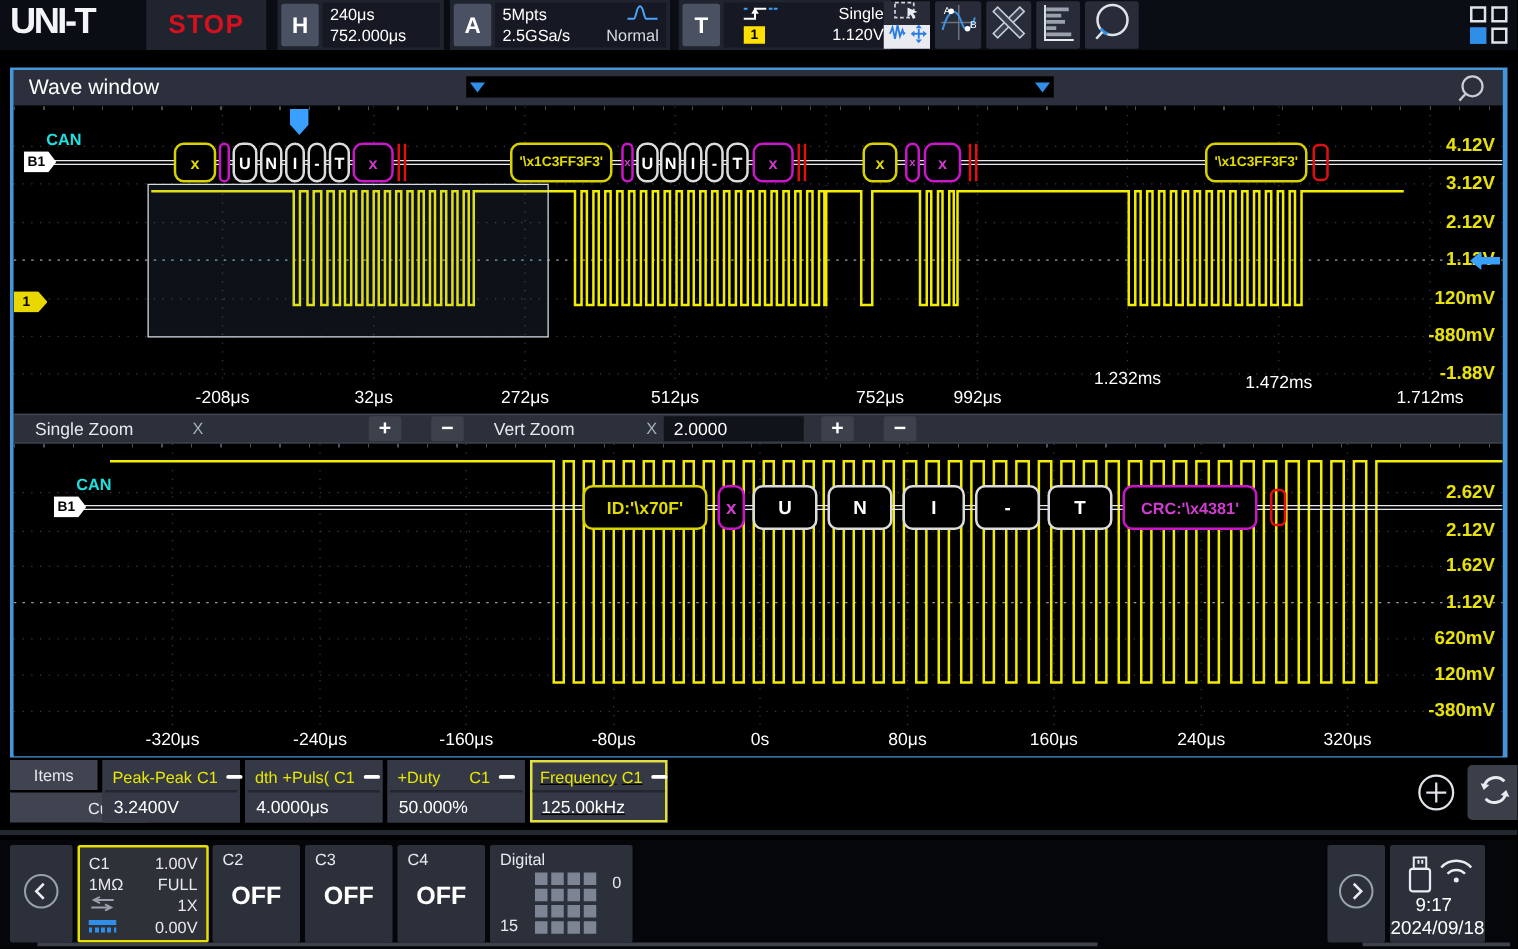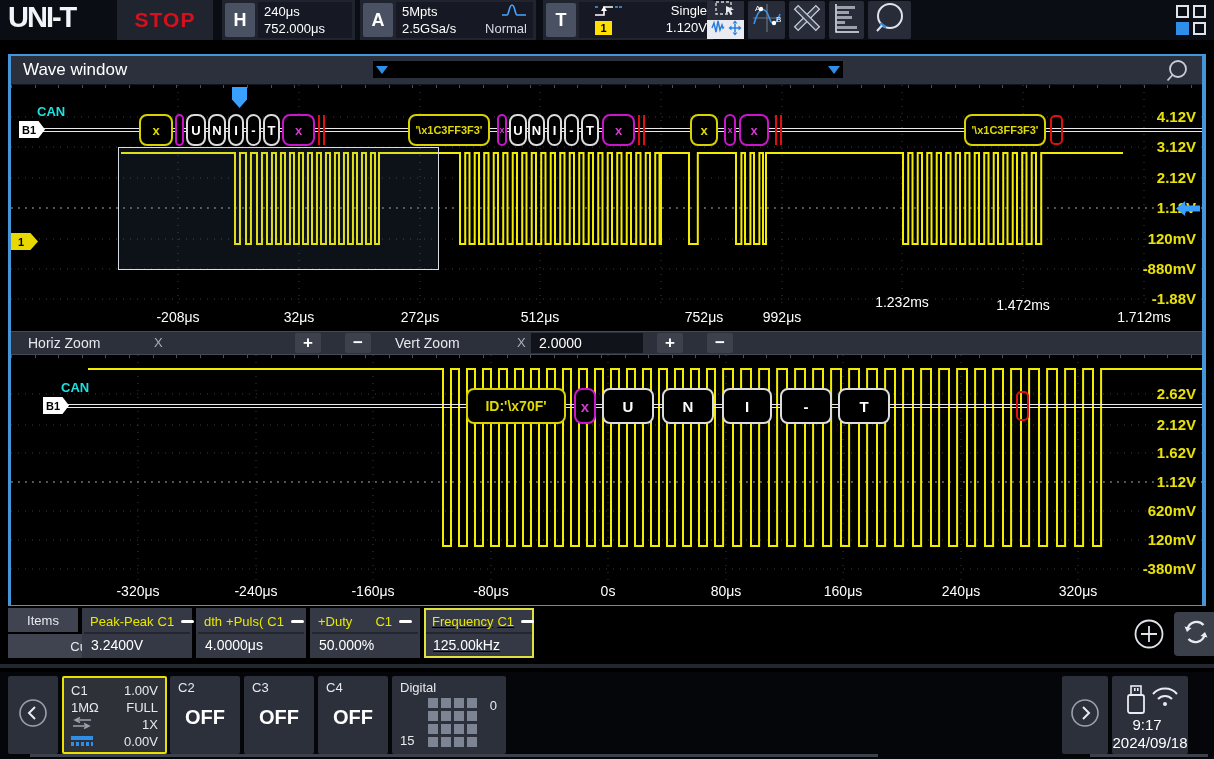--- a/index.html
+++ b/index.html
@@ -305,21 +305,21 @@
       <div class="frame f-end" style="left: 627px; width: 7px; top: 30px; height: 30px;"></div>
       <div class="frame f-y" style="left: 679px; width: 28px; top: 29px; height: 32px; border-radius: 8px; font-size: 13px;">x</div>
       <div class="frame f-m" style="left: 713px; width: 12px; top: 29px; height: 32px; border-radius: 6px; font-size: 9px;">x</div>
       <div class="frame f-m" style="left: 728px; width: 30px; top: 29px; height: 32px; border-radius: 8px; font-size: 13px;">x</div>
       <div class="frame f-end" style="left: 764px; width: 7px; top: 30px; height: 30px;"></div>
       <div class="frame f-y" style="left: 953px; width: 82px; top: 29px; height: 32px; border-radius: 8px; font-size: 11px;">'\x1C3FF3F3'</div>
       <div class="frame f-endo" style="left: 1039px; width: 13px; top: 30px; height: 30px;"></div>
     </div>
 
   <div class="ztoolbar">
-    <span class="zlab" style="left:17px;">Horiz Zoom</span>
+    <span class="zlab" style="left:17px;">Single Zoom</span>
     <span class="zx" style="left:143px;">X</span>
     <div class="zfield" style="left:158px;margin-top:24px;">2.5000</div>
     <div class="zbtn" style="left:284px;">+</div>
     <div class="zbtn" style="left:334px;">−</div>
     <span class="zlab" style="left:384px;">Vert Zoom</span>
     <span class="zx" style="left:506px;">X</span>
     <div class="zfield" style="left:520px;">2.0000</div>
     <div class="zbtn" style="left:646px;">+</div>
     <div class="zbtn" style="left:696px;">−</div>
   </div>
@@ -352,20 +352,21 @@
       <div class="busline" style="top: 52px; left: 54px;"></div>
       <div class="busbadge" style="left: 32px; top: 42px;">B1</div>
       <div class="bustype" style="left: 50px; top: 25px;">CAN</div>
       <div class="frame f-y" style="left: 455px; width: 100px; top: 33px; height: 36px; border-radius: 8px; font-size: 14px;">ID:'\x70F'</div>
       <div class="frame f-m" style="left: 563px; width: 22px; top: 33px; height: 36px; border-radius: 8px; font-size: 15px;">x</div>
       <div class="frame f-w" style="left: 591px; width: 52px; top: 33px; height: 36px; border-radius: 8px; font-size: 15px;">U</div>
       <div class="frame f-w" style="left: 651px; width: 52px; top: 33px; height: 36px; border-radius: 8px; font-size: 15px;">N</div>
       <div class="frame f-w" style="left: 711px; width: 50px; top: 33px; height: 36px; border-radius: 8px; font-size: 15px;">I</div>
       <div class="frame f-w" style="left: 769px; width: 52px; top: 33px; height: 36px; border-radius: 8px; font-size: 15px;">-</div>
       <div class="frame f-w" style="left: 827px; width: 52px; top: 33px; height: 36px; border-radius: 8px; font-size: 15px;">T</div>
+      <div class="frame f-m" style="left: 887px; width: 108px; top: 33px; height: 36px; border-radius: 8px; font-size: 13px;">CRC:'\x4381'</div>
       <div class="frame f-endo" style="left: 1005px; width: 13px; top: 36px; height: 30px;"></div>
     </div>
 </div>
 
 <div class="mbar">
   <div class="mc0" style="top:0;">Items</div>
   <div class="mc0" style="top:26px;padding-left:40px;">Curr</div>
   <div id="mcells">
       <div class="mcell" style="left: 74px;">
         <div class="mhead">

